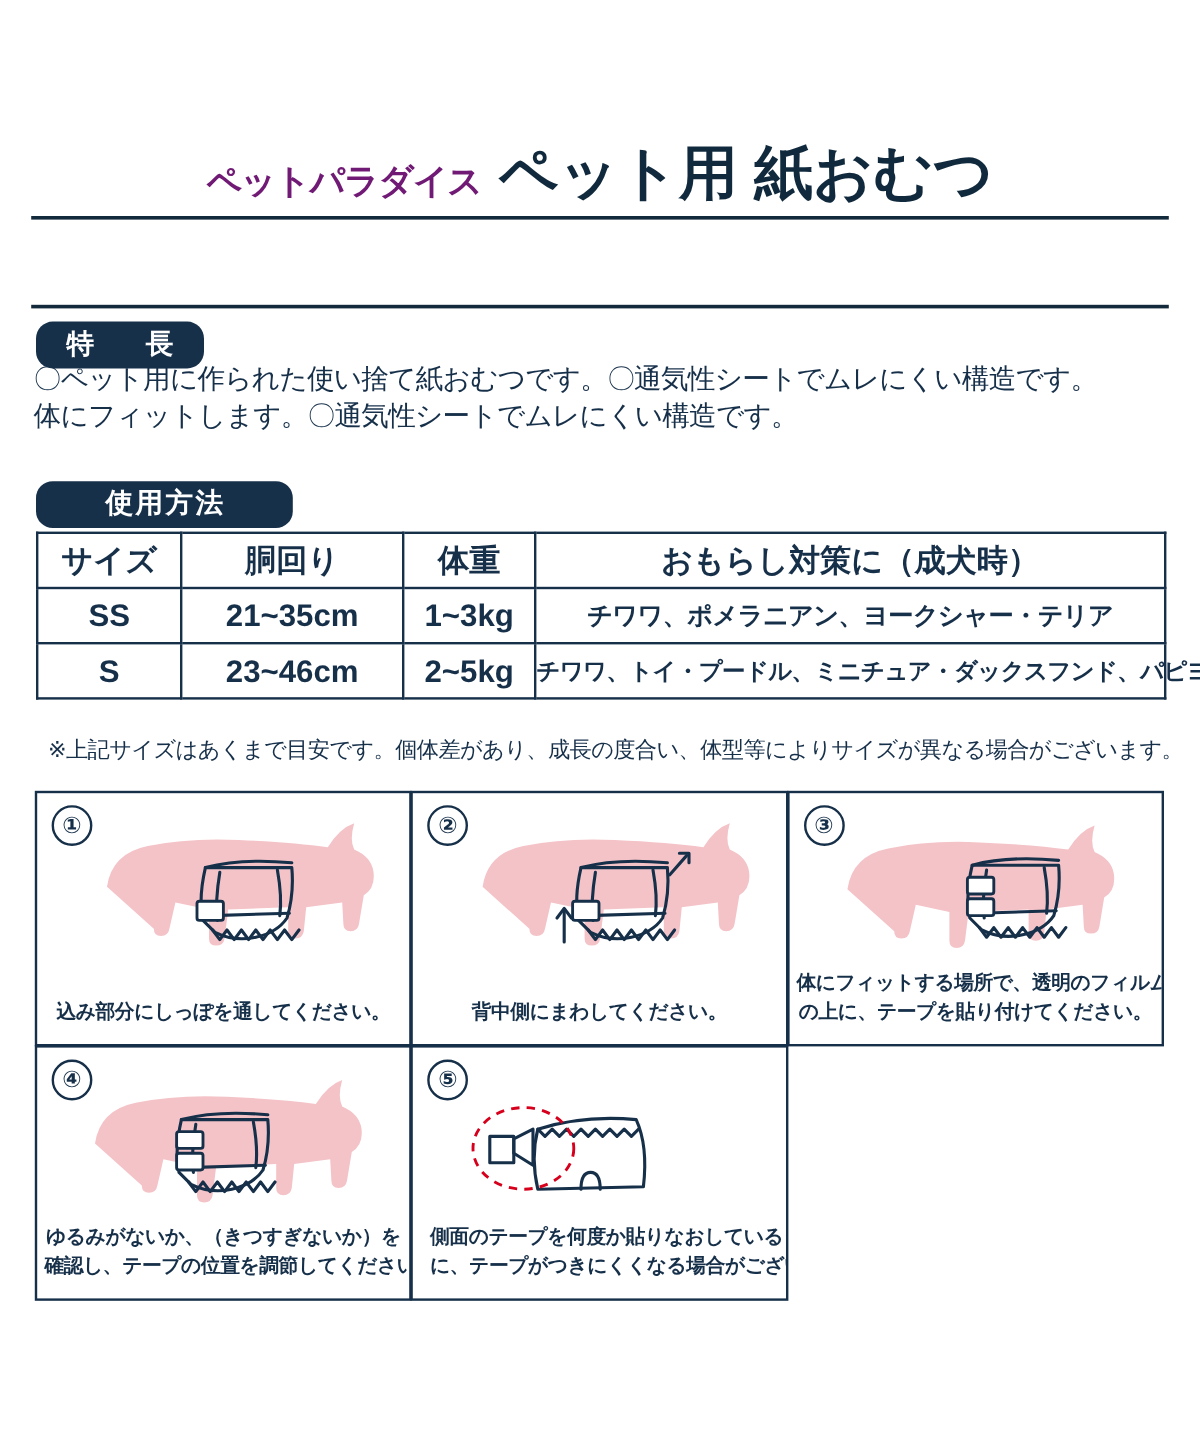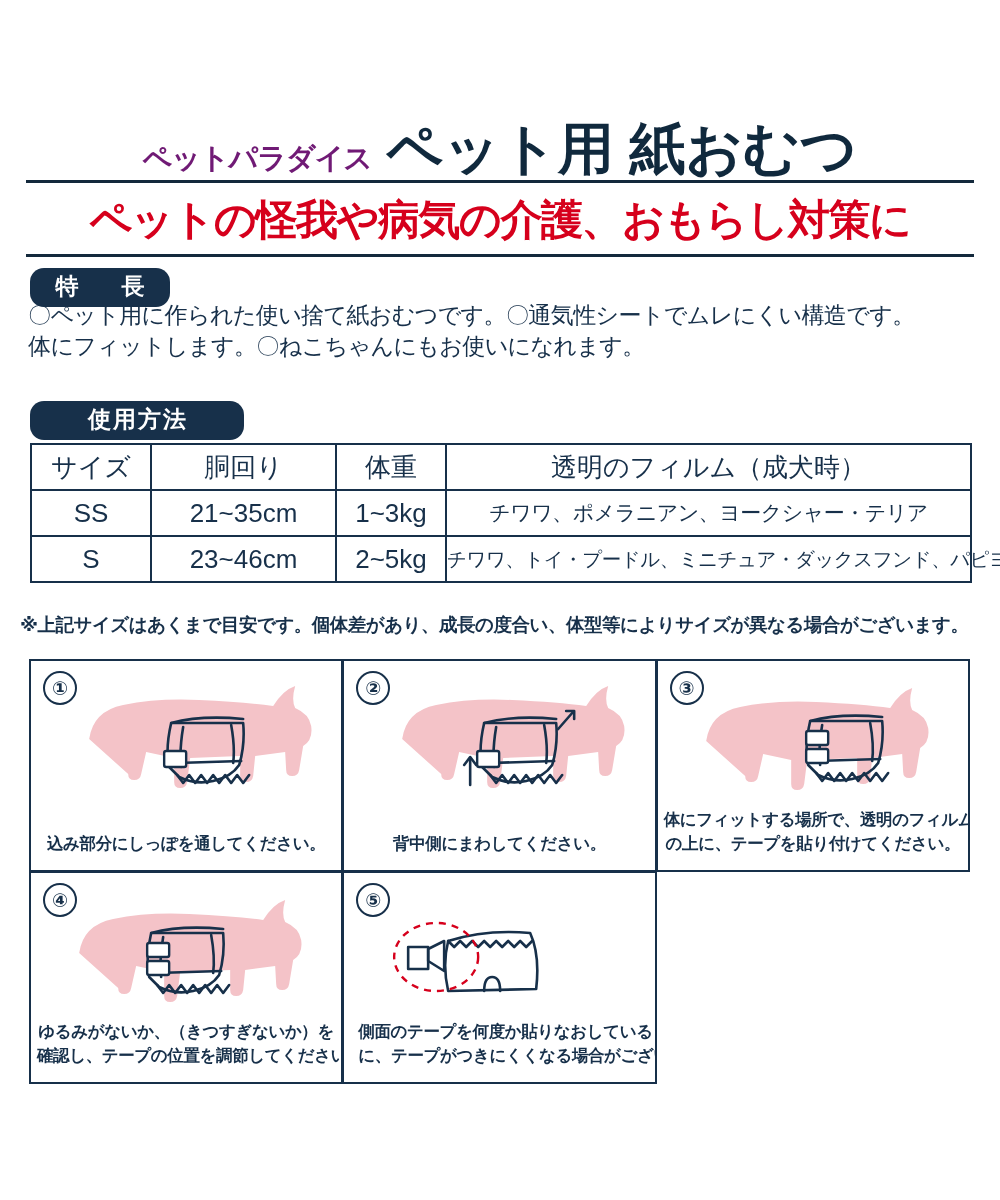--- a/index.html
+++ b/index.html
@@ -31,21 +31,21 @@
     white-space: nowrap;
   }
   .brand {
     font-size: 29px;
     font-weight: bold;
     letter-spacing: -1px;
     color: #701a75;
     vertical-align: baseline;
   }
   .product-title {
-    font-size: 56px;
+    font-size: 49px;
     font-weight: bold;
     letter-spacing: 0px;
     color: #10293d;
     margin-left: 14px;
     vertical-align: baseline;
   }
 
   .rule-top {
     position: absolute;
     left: 26px; top: 180px;
@@ -119,47 +119,48 @@
     position: absolute;
     left: 30px; top: 443px;
     width: 940px;
     border-collapse: collapse;
     table-layout: fixed;
   }
   .size-table td, .size-table th {
     border: 2px solid #17304a;
     text-align: center;
     color: #17304a;
-    font-weight: normal;
+    font-weight: bold;
     padding: 0;
     height: 44px;
   }
   .size-table thead th { font-size: 26px; }
   .size-table tbody td { font-size: 26px; }
   .col-size   { width: 120px; }
   .col-waist  { width: 185px; }
   .col-weight { width: 110px; }
   .col-breed  { width: 525px; }
   .breed-cell {
     font-size: 21px !important;
     font-weight: bold;
     letter-spacing: -0.5px;
     white-space: nowrap;
   }
   .breed-cell.small { font-size: 19.5px !important; }
 
   .note {
     position: absolute;
-    left: 20px; top: 612px;
+    left: 36px; top: 612px;
     width: 950px;
     font-size: 18.5px;
     letter-spacing: -0.5px;
     color: #17304a;
-    font-weight: bold;
+    font-weight: normal;
     white-space: nowrap;
+    text-align: right;
   }
 
   
   .steps {
     position: absolute;
     left: 30px; top: 660px;
     width: 940px;
     height: 424px;
     display: grid;
     grid-template-columns: repeat(3, 1fr);
@@ -207,44 +208,43 @@
 </head>
 <body>
 
 <div class="page">
 
   <div class="header-row">
     <span class="brand">ペットパラダイス</span><span class="product-title">ペット用 紙おむつ</span>
   </div>
 
   <div class="rule-top"></div>
-  <div class="headline">ペットの怪我や病気の介護、おもらし対策に</div>
   <div class="rule-bottom"></div>
 
   <div class="pill pill-feature">特　長</div>
   <div class="feature-body">
     <p>〇ペット用に作られた使い捨て紙おむつです。〇通気性シートでムレにくい構造です。</p>
-    <p>体にフィットします。〇ねこちゃんにもお使いになれます。</p>
+    <p>体にフィットします。〇通気性シートでムレにくい構造です。</p>
   </div>
 
   <div class="pill pill-usage">使用方法</div>
 
   <table class="size-table">
     <colgroup>
       <col class="col-size">
         <col class="col-waist">
         <col class="col-weight">
         <col class="col-breed">
     </colgroup>
     <thead>
       <tr>
         <th>サイズ</th>
         <th>胴回り</th>
         <th>体重</th>
-        <th>透明のフィルム（成犬時）</th>
+        <th>おもらし対策に（成犬時）</th>
       </tr>
     </thead>
     <tbody>
       <tr>
         <td>SS</td>
         <td>21~35cm</td>
         <td>1~3kg</td>
         <td class="breed-cell">チワワ、ポメラニアン、ヨークシャー・テリア</td>
       </tr>
       <tr>

